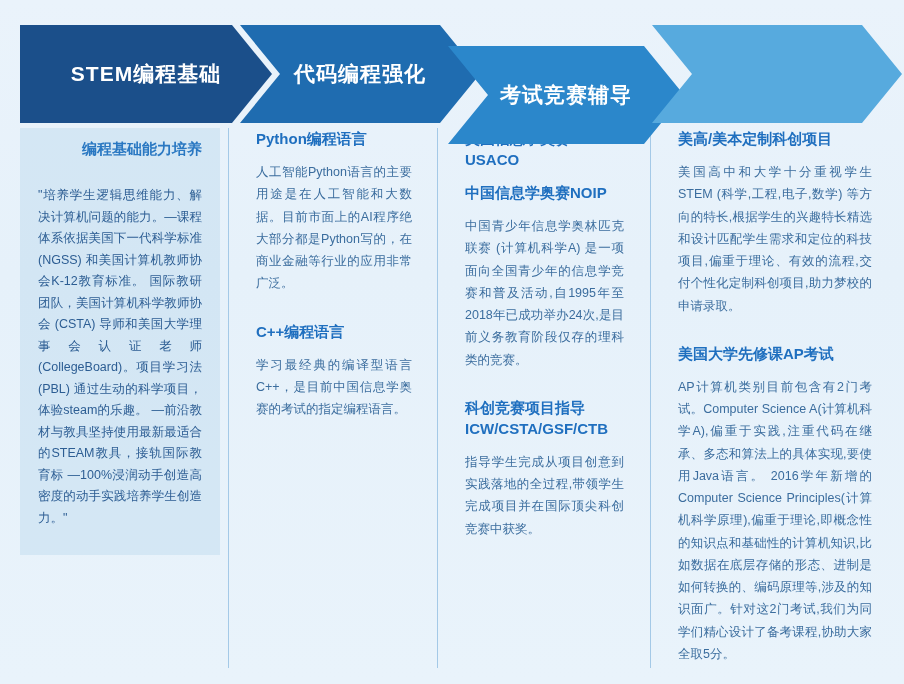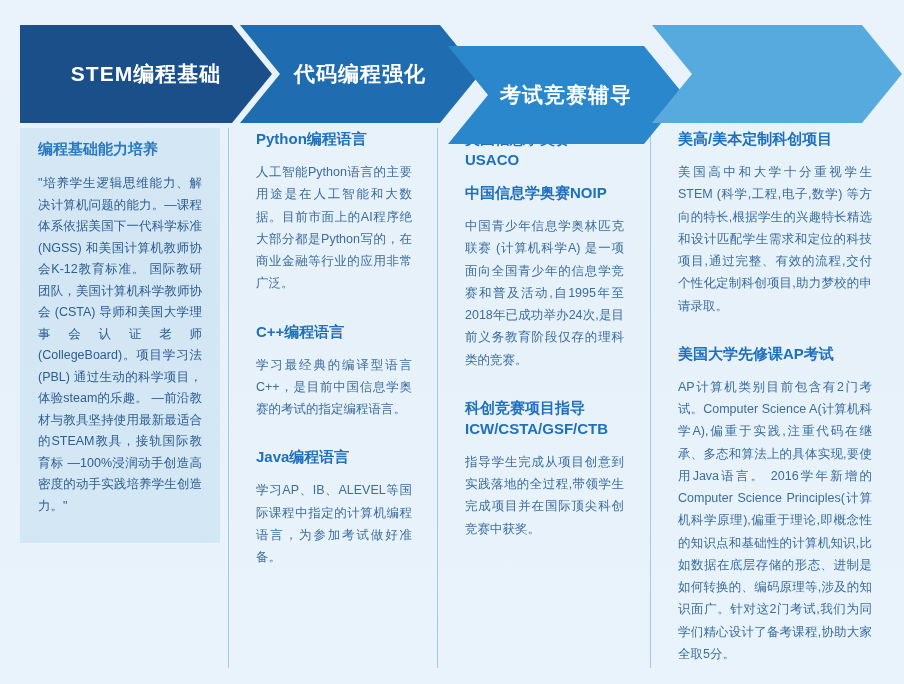--- a/index.html
+++ b/index.html
@@ -93,21 +93,22 @@
   }
   .sec-title {
     font-size: 15px;
     font-weight: bold;
     color: #1f6fbf;
     margin: 0 0 12px 0;
     line-height: 1.4;
   }
   .col.first .sec-title {
     color: #2a78c2;
-    margin-bottom: 14px;
+    margin-bottom: 26px;
+    text-align: right;
   }
   .sec-body {
     font-size: 12.5px;
     line-height: 1.78;
     color: #3b6d9e;
     margin: 8px 0 26px 0;
     text-align: justify;
   }
   .block {
     margin-bottom: 2px;
@@ -171,24 +172,20 @@
 
     <div class="col" style="left:234px; width:192px;">
       <div class="block">
         <div class="sec-title">Python编程语言</div>
         <p class="sec-body">人工智能Python语言的主要用途是在人工智能和大数据。目前市面上的AI程序绝大部分都是Python写的，在商业金融等行业的应用非常广泛。</p>
       </div>
       <div class="block">
         <div class="sec-title">C++编程语言</div>
         <p class="sec-body">学习最经典的编译型语言C++，是目前中国信息学奥赛的考试的指定编程语言。</p>
       </div>
-      <div class="block">
-        <div class="sec-title">Java编程语言</div>
-        <p class="sec-body">学习AP、IB、ALEVEL等国际课程中指定的计算机编程语言，为参加考试做好准备。</p>
-      </div>
     </div>
 
     <div class="divider" style="left:437px;"></div>
 
     <div class="col" style="left:443px; width:195px;">
       <div class="block">
         <div class="sec-title">美国信息学奥赛USACO</div>
       </div>
       <div class="block">
         <div class="sec-title">中国信息学奥赛NOIP</div>
@@ -198,21 +195,21 @@
         <div class="sec-title">科创竞赛项目指导ICW/CSTA/GSF/CTB</div>
         <p class="sec-body">指导学生完成从项目创意到实践落地的全过程,带领学生完成项目并在国际顶尖科创竞赛中获奖。</p>
       </div>
     </div>
 
     <div class="divider" style="left:650px;"></div>
 
     <div class="col" style="left:656px; width:230px;">
       <div class="block">
         <div class="sec-title">美高/美本定制科创项目</div>
-        <p class="sec-body">美国高中和大学十分重视学生STEM (科学,工程,电子,数学) 等方向的特长,根据学生的兴趣特长精选和设计匹配学生需求和定位的科技项目,通过完整、有效的流程,交付个性化定制科创项目,助力梦校的申请录取。</p>
+        <p class="sec-body">美国高中和大学十分重视学生STEM (科学,工程,电子,数学) 等方向的特长,根据学生的兴趣特长精选和设计匹配学生需求和定位的科技项目,偏重于理论、有效的流程,交付个性化定制科创项目,助力梦校的申请录取。</p>
       </div>
       <div class="block">
         <div class="sec-title">美国大学先修课AP考试</div>
         <p class="sec-body">AP计算机类别目前包含有2门考试。Computer Science A(计算机科学A),偏重于实践,注重代码在继承、多态和算法上的具体实现,要使用Java语言。
 
 2016学年新增的Computer Science Principles(计算机科学原理),偏重于理论,即概念性的知识点和基础性的计算机知识,比如数据在底层存储的形态、进制是如何转换的、编码原理等,涉及的知识面广。针对这2门考试,我们为同学们精心设计了备考课程,协助大家全取5分。</p>
       </div>
 
     </div>
 

